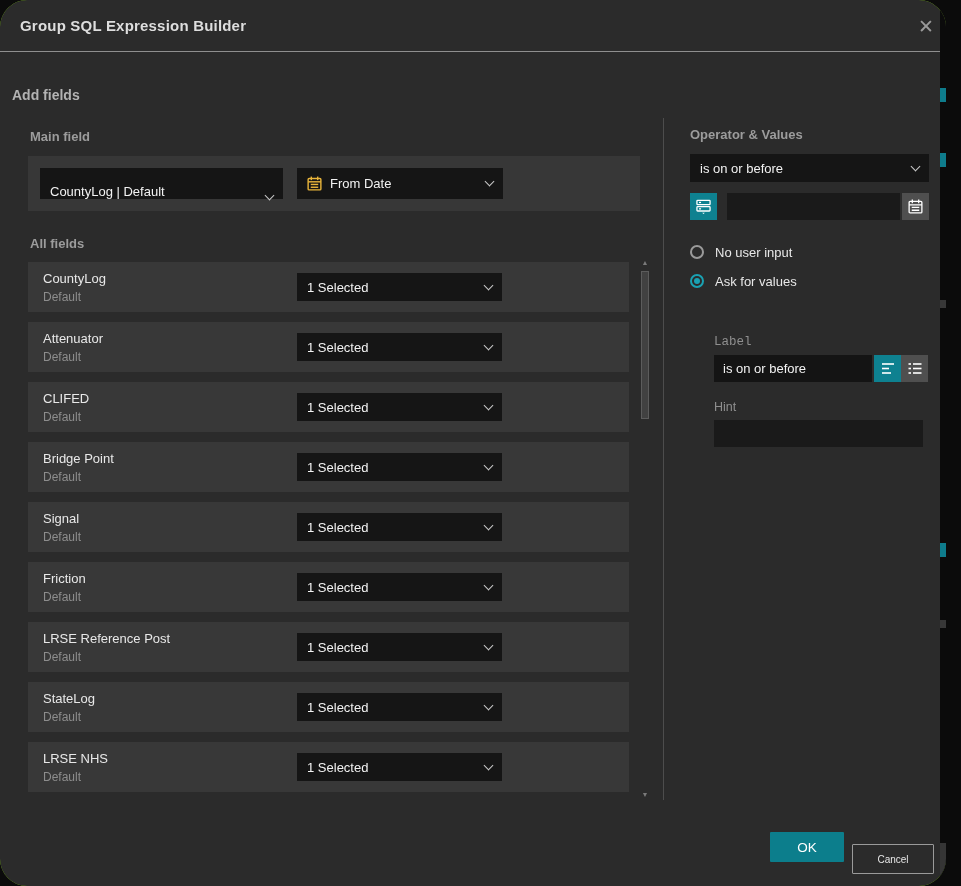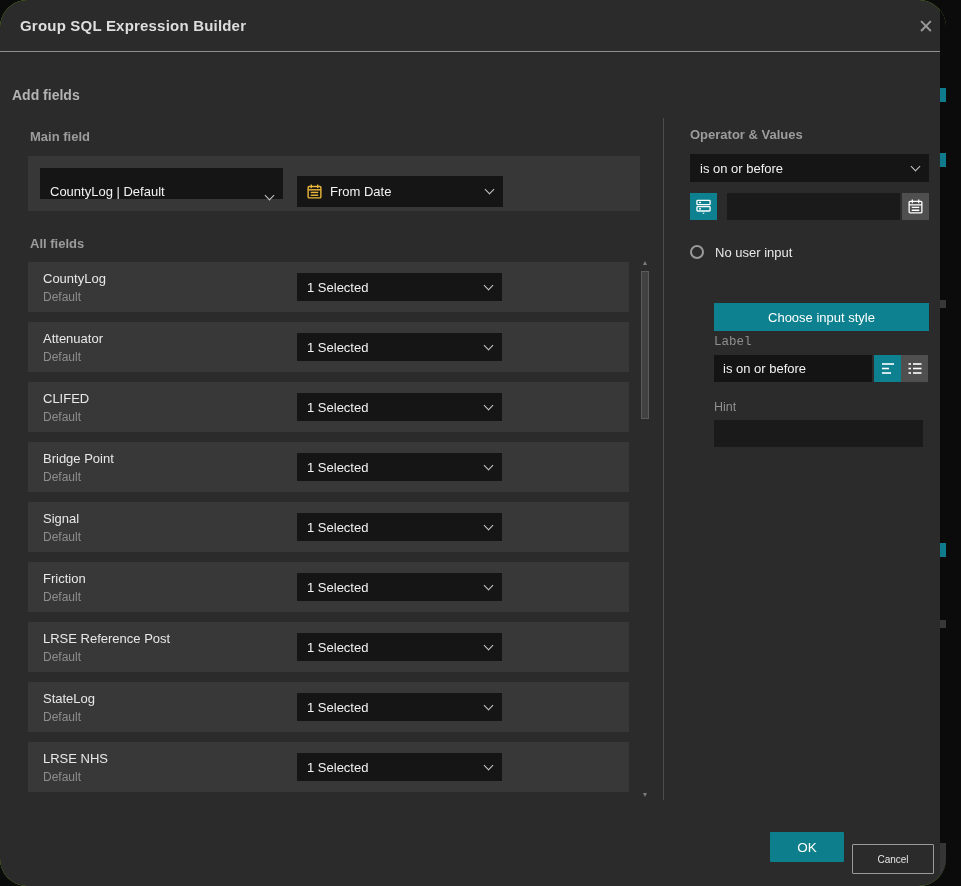--- a/index.html
+++ b/index.html
@@ -17,21 +17,21 @@
   .section-heading { position:absolute; font-size:14px; font-weight:700; color:#b3b3b3; }
   .sub-heading { position:absolute; font-size:13px; font-weight:700; color:#9c9c9c; }
 
   
   .main-panel { position:absolute; left:28px; top:156px; width:612px; height:55px; background:#373737; }
   .dd { background:#151515; color:#f2f2f2; font-size:13px; display:flex; align-items:center; padding:0 10px; cursor:pointer; }
   .dd .dd-text { flex:1; white-space:nowrap; overflow:hidden; }
   .chev { width:7px; height:7px; border-right:1.6px solid #c9c9c9; border-bottom:1.6px solid #c9c9c9;
           transform:rotate(45deg); margin-top:-4px; flex:none; }
   .dd-layer { position:absolute; left:12px; top:12px; width:243px; height:31px;align-items:flex-end; }
-  .dd-field { position:absolute; left:269px; top:20px; width:206px; height:31px;justify-content:center; }
+  .dd-field { position:absolute; left:269px; top:12px; width:206px; height:31px;justify-content:center; }
   .cal-gold { color:#e9b53b; margin-right:8px; flex:none; display:flex; }
 
   
   .rows { position:absolute; left:28px; top:262px; width:601px; }
   .field-row { position:relative; height:50px; margin-bottom:10px; background:#383838; }
   .field-name { position:absolute; left:15px; top:9px; font-size:13px; color:#e8e8e8; }
   .field-sub { position:absolute; left:15px; top:28px; font-size:12px; color:#8d8d8d; }
   .row-dd { position:absolute; left:269px; top:11px; width:205px; height:28px;gap:40px; }
 
   
@@ -239,23 +239,26 @@
       </g>
         </svg>
     </div>
 
     <div class="radio-group">
   <div class="radio-item">
     <span class="radio-circle"></span>
     <span class="radio-label">No user input</span>
   </div>
 
+  <div class="radio-item selected">
+    <span class="radio-circle"></span>
+    <span class="radio-label">Ask for values</span>
+  </div>
 </div>
 
-    <div class="choose-btn">Choose input style</div>
 
     <div class="mini-label" style="left:714px; top:335px;font-family:Liberation Mono, monospace;">Label</div>
     <input class="label-input" value="is on or before" style="">
     <div class="icon-btn btn-teal style-btn-1">
       <svg width="14" height="13" viewBox="0 0 14 13">
           <g stroke="#ffffff" stroke-width="1.6">
         <line x1="1" y1="2" x2="13" y2="2"></line>
             <line x1="1" y1="6.5" x2="8" y2="6.5"></line>
             <line x1="1" y1="11" x2="10" y2="11"></line>
       </g>

